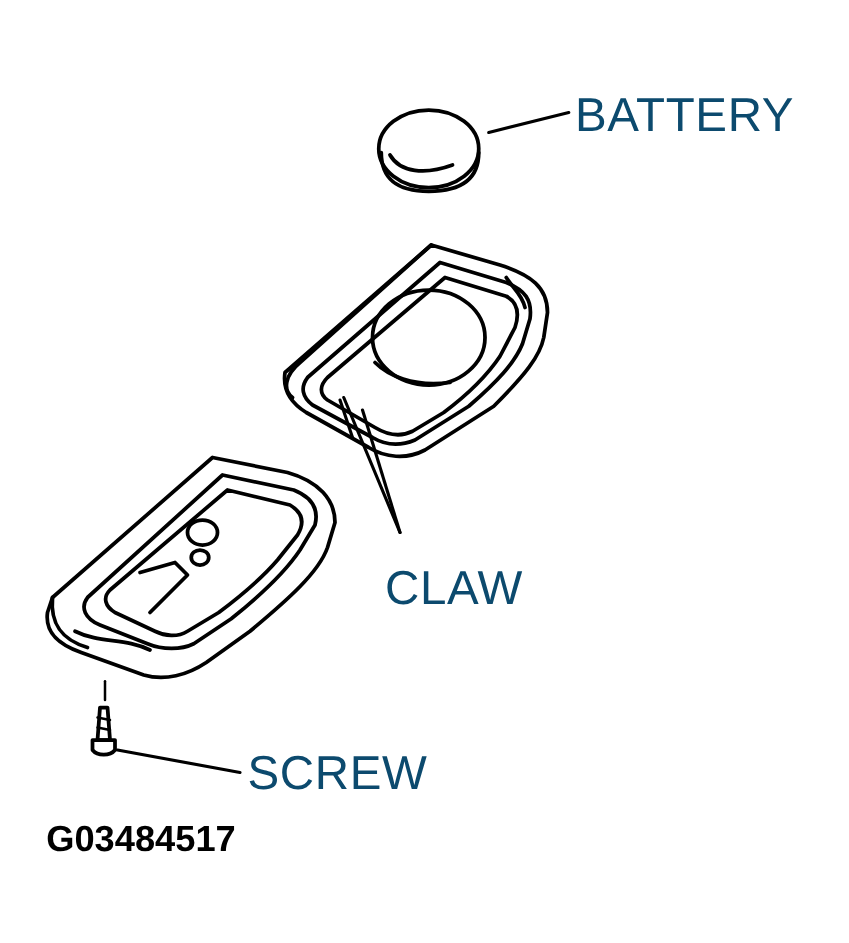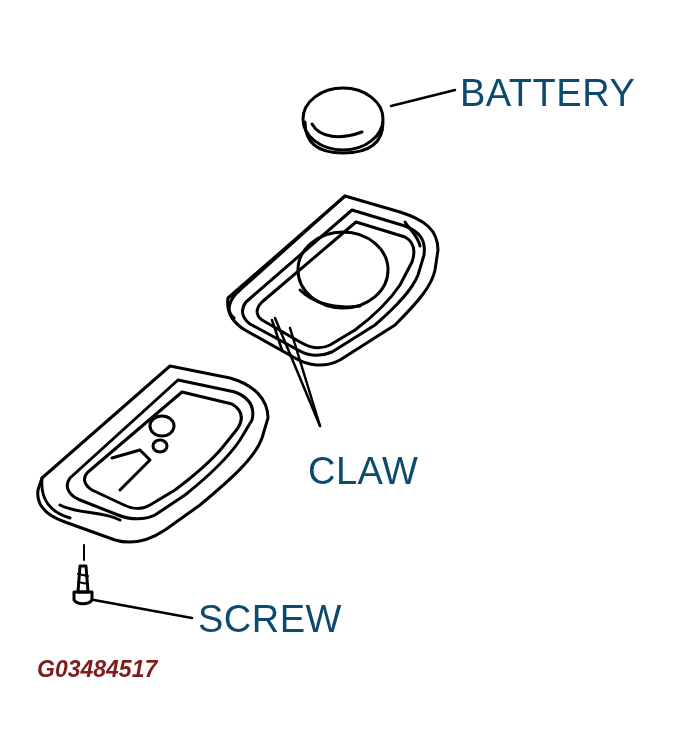--- a/index.html
+++ b/index.html
@@ -1,19 +1,19 @@
 <!DOCTYPE html>
 <html><head>
 <meta charset="utf-8">
 <style>
   html, body { margin:0; padding:0; background:#ffffff; }
   body { width:679px; height:754px; position:relative; overflow:hidden; font-family:"Liberation Sans", sans-serif; }
   svg.art { position:absolute; left:0; top:0; }
   .label { position:absolute; color:#0c4a6e; font-family:"Liberation Sans", sans-serif; font-size:38px; line-height:1; letter-spacing:0.5px; }
-  .code { position:absolute; color:#7f1d1d; font-family:"Liberation Sans", sans-serif; font-size:23px; font-weight:bold; line-height:1;font-style:italic; }
+  .code { position:absolute; color:#000000; font-family:"Liberation Sans", sans-serif; font-size:29px; font-weight:bold; line-height:1; }
 </style>
 </head>
 <body>
 
 <svg class="art" width="679" height="754" viewBox="0 0 679 754">
   <g fill="none" stroke="#000" stroke-width="3" stroke-linecap="round" stroke-linejoin="round">
 
     <g>
       <ellipse cx="343" cy="119" rx="40" ry="31"></ellipse>
       <path d="M305 122 C305 145 320 153 343 153 C366 153 383 145 383 122"></path>

